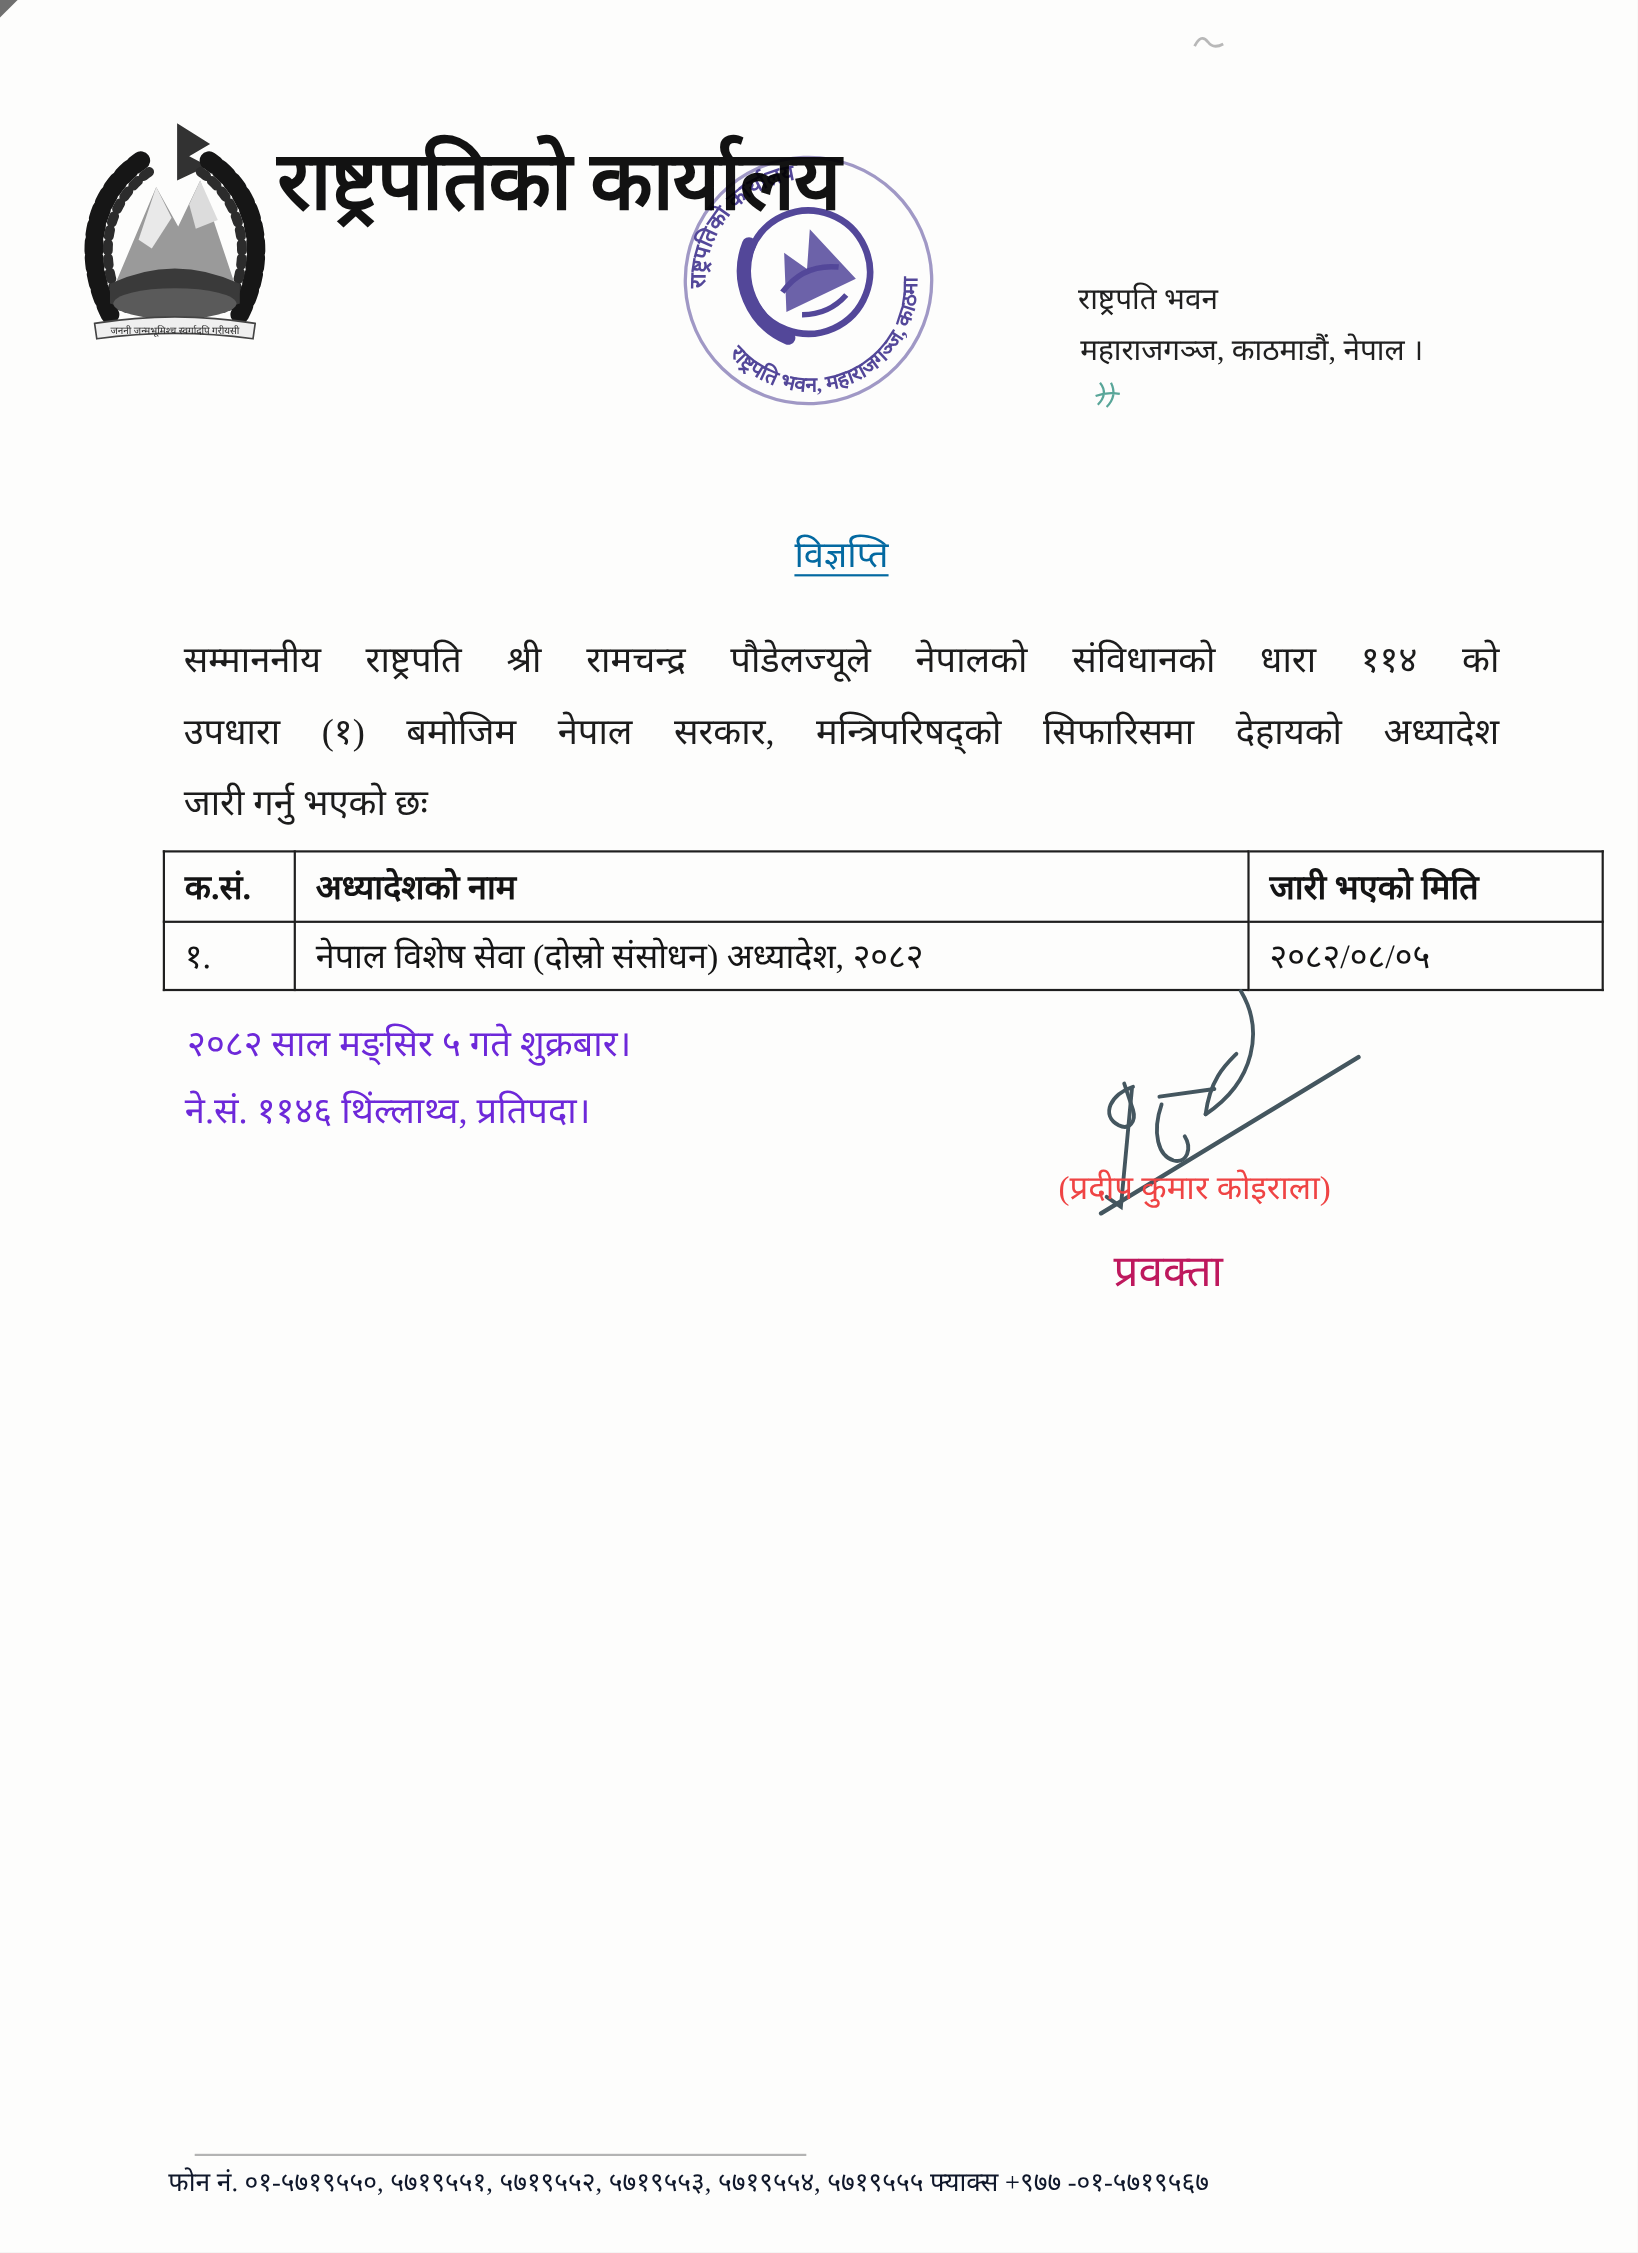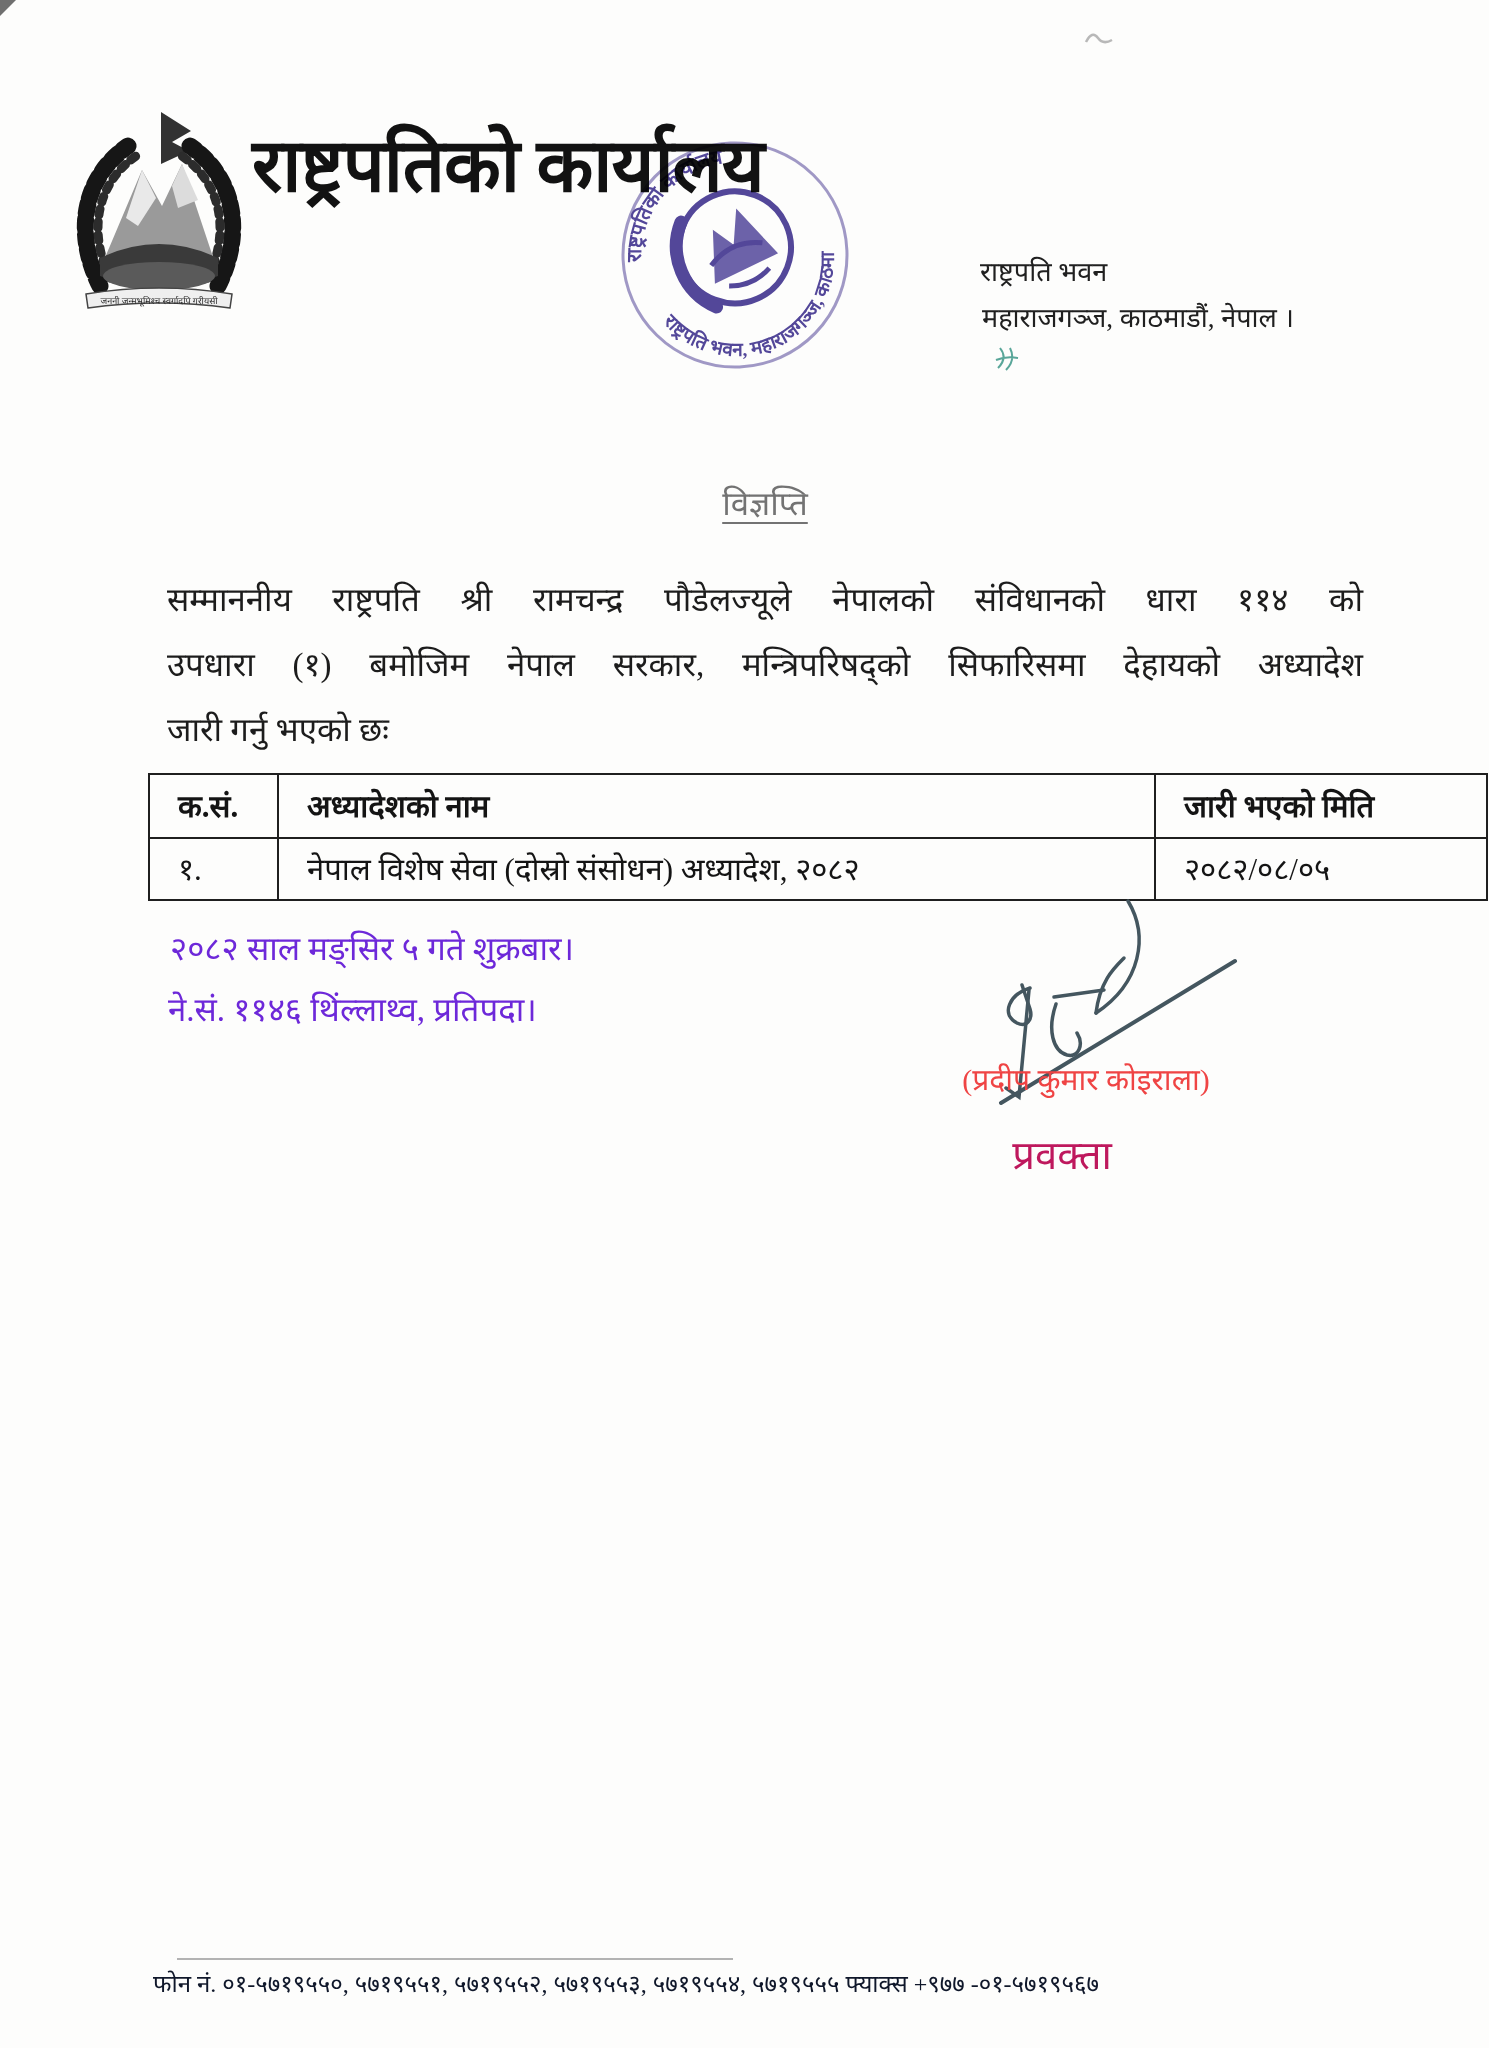--- a/index.html
+++ b/index.html
@@ -18,39 +18,39 @@
     left:252px;top:126px;width:800px;
     font-size:74px;font-weight:bold;color:#121212;
     letter-spacing:-1px;line-height:1.1;white-space:nowrap;
   }
   .addr{font-size:27px;color:#202020;white-space:nowrap;}
   .addr1{left:980px;top:252px;}
   .addr2{left:982px;top:298px;}
   
   .notice-title{
     left:167px;top:480px;width:1196px;text-align:center;
-    font-size:33px;color:#737373;
+    font-size:33px;color:#0369a1;
     text-decoration:underline;text-underline-offset:7px;text-decoration-thickness:2px;
   }
   .body-line{
     left:167px;width:1196px;font-size:33px;color:#1c1c1c;
     text-align:justify;text-align-last:justify;white-space:nowrap0;
   }
   .bl1{top:576px;}
   .bl2{top:641px;}
   .bl3{top:706px;text-align:left;text-align-last:left;}
   
   .otable{
     left:148px;top:773px;width:1212px;
     border-collapse:collapse;table-layout:fixed;
     font-size:31px;color:#141414;
   }
   .otable td{
     border:2px solid #1f1f1f;
-    padding:8px 12px 10px 28px;
+    padding:8px 12px 10px 18px;
     vertical-align:middle;
     overflow:hidden;white-space:nowrap;
   }
   .otable .hrow td{font-weight:bold;height:44px;}
   .otable .drow td{height:36px;}
   .c1{width:87px;}
   .c2{width:835px;}
   .c3{width:290px;}
   
   .date-line{font-size:33px;color:#6d28d9;white-space:nowrap;}

